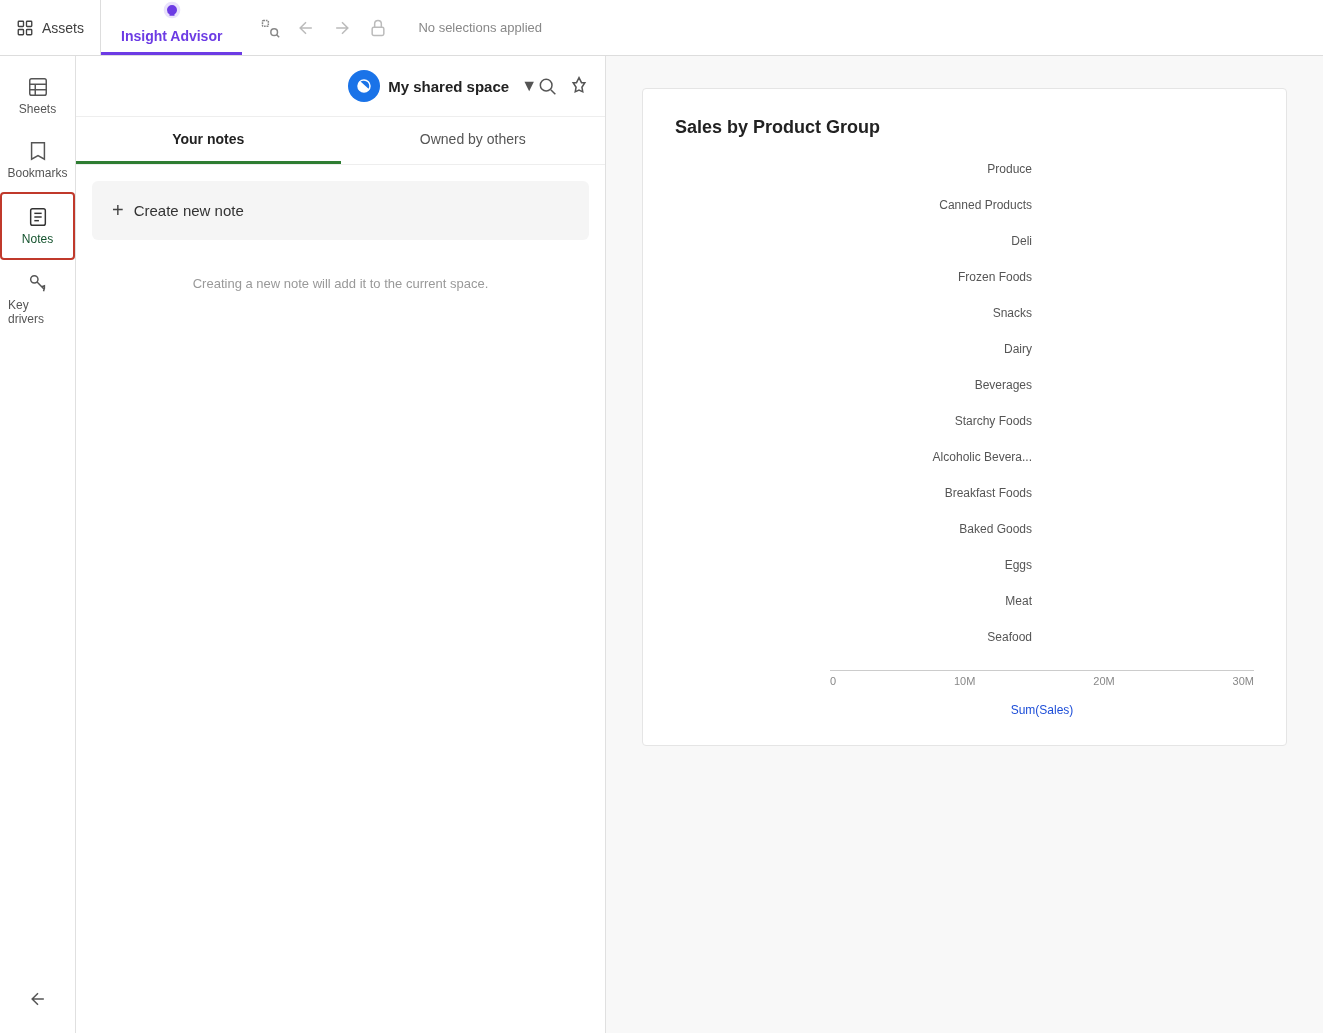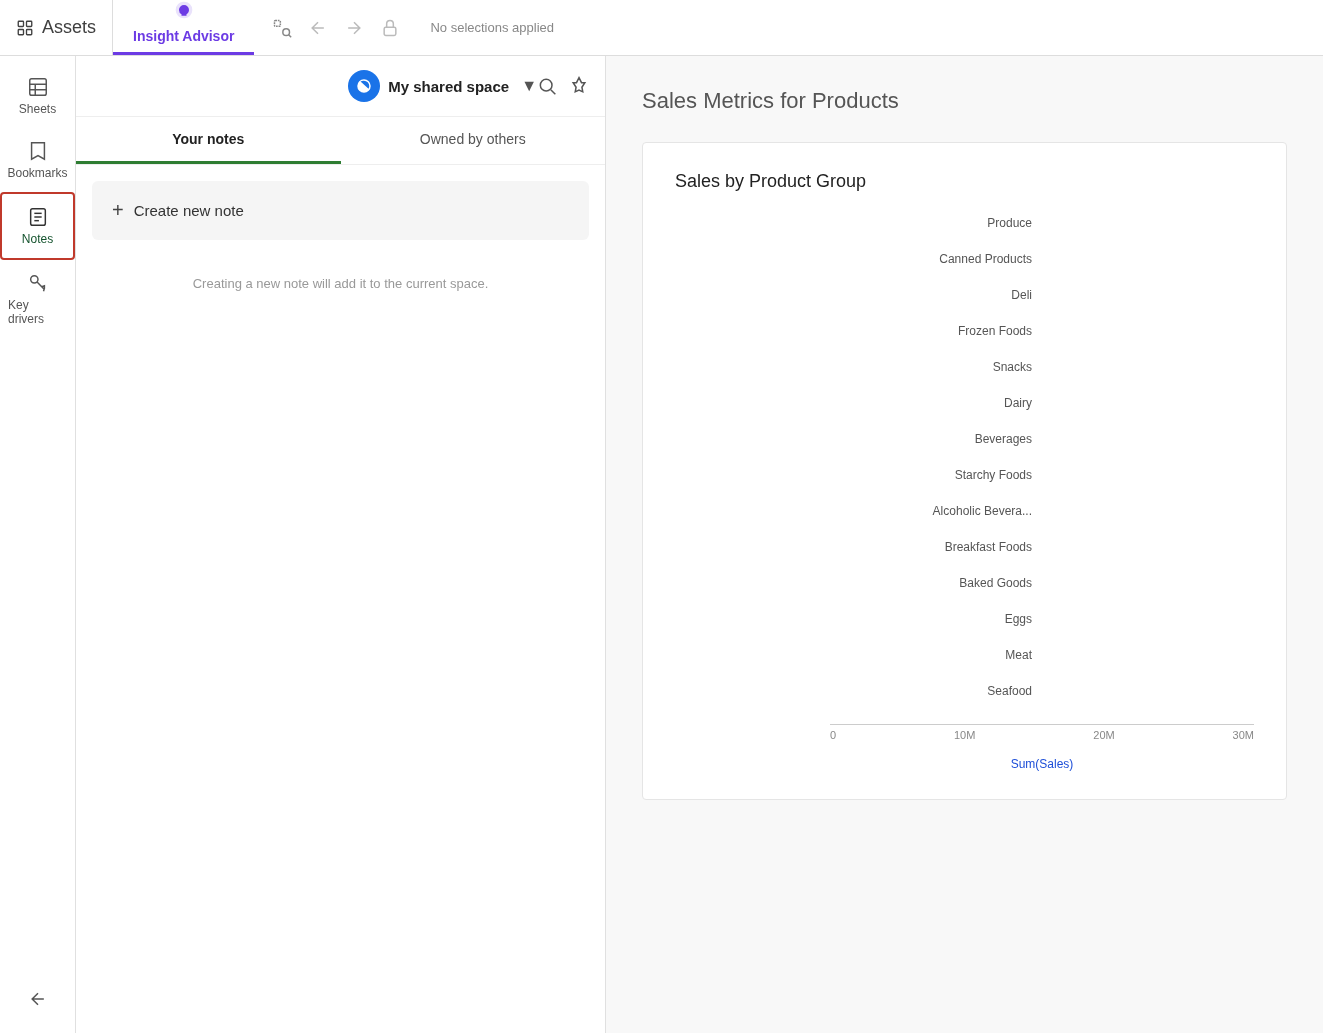--- a/index.html
+++ b/index.html
@@ -16,21 +16,21 @@
     }
     .toolbar-assets {
       display: flex;
       align-items: center;
       gap: 8px;
       padding: 0 16px;
       height: 100%;
       border-right: 1px solid #ddd;
       cursor: pointer;
       color: #404040;
-      font-size: 18px;
+      font-size: 14px;
       font-weight: 500;
     }
     .toolbar-assets svg { width: 18px; height: 18px; }
     .toolbar-insight {
       display: flex;
       align-items: center;
       gap: 8px;
       padding: 0 20px;
       height: 100%;
       border-bottom: 3px solid #6c3be4;
@@ -226,21 +226,21 @@
       margin-bottom: 28px;
     }
     .chart-container {
       background: #fff;
       border: 1px solid #e5e5e5;
       border-radius: 4px;
       padding: 28px 32px;
     }
     .chart-subtitle {
       font-size: 18px;
-      font-weight: 400;
+      font-weight: 700;
       color: #222;
       margin-bottom: 24px;
     }
 
     
     .bar-chart {
       display: flex;
       flex-direction: column;
       gap: 0;
     }
@@ -408,21 +408,20 @@
 
     <div class="create-note">
       <span class="create-note-plus">+</span>
       <span>Create new note</span>
     </div>
 
     <div class="notes-hint">Creating a new note will add it to the current space.</div>
   </div>
 
   <div class="chart-area">
-    <div class="chart-title">Sales Metrics for Products</div>
     <div class="chart-container">
       <div class="chart-subtitle">Sales by Product Group</div>
 
       <div class="bar-chart" id="bar-chart-container">
 
       <div class="bar-row">
             <div class="bar-label">Produce</div>
             <div class="bar-track">
               <div class="bar-fill" style="width: 93.3333%; background-color: rgb(26, 107, 117); height: 20px;"></div>
             </div>

